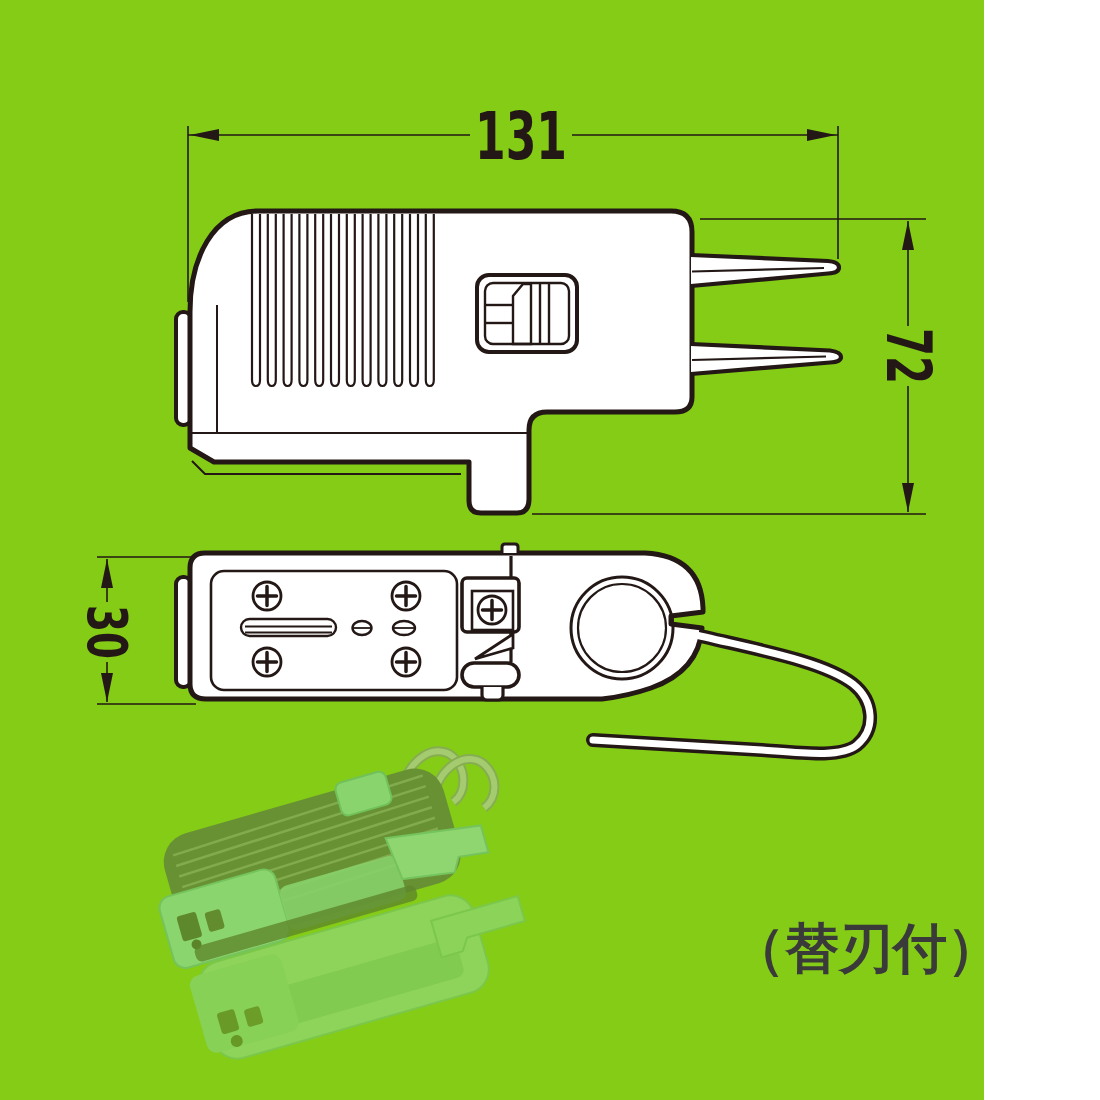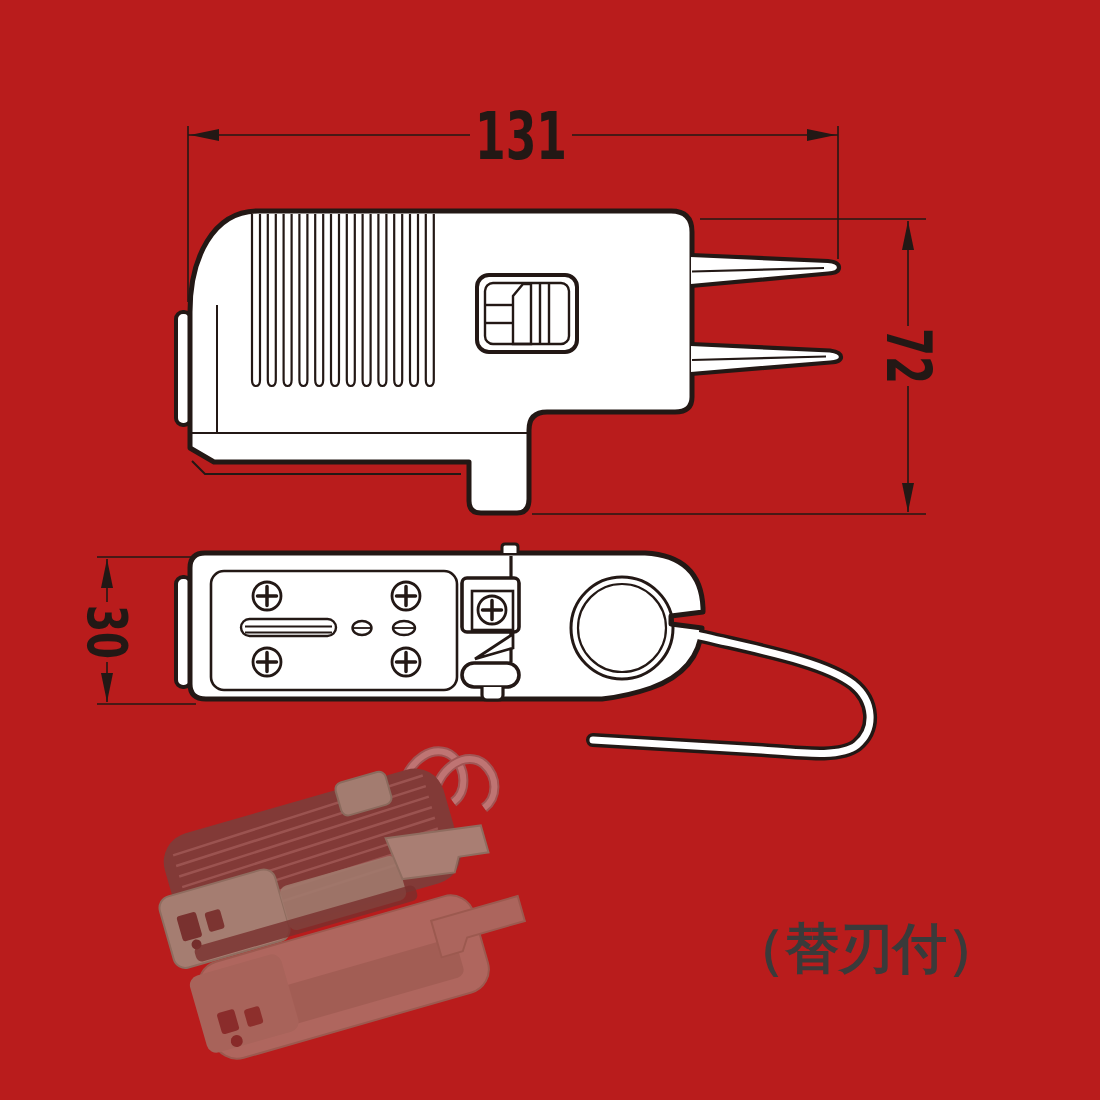--- a/index.html
+++ b/index.html
@@ -1,16 +1,16 @@
 <!DOCTYPE html>
 <html><head>
 <meta charset="utf-8">
 <style>
   html,body{margin:0;padding:0;background:#fff;}
-  #stage{position:relative;width:1100px;height:1100px;background:#b91c1c;overflow:hidden;
+  #stage{position:relative;width:984px;height:1100px;background:#84cc16;overflow:hidden;
          font-family:"DejaVu Sans","Liberation Sans",sans-serif;}
   svg{display:block}
   .outline{stroke:#231815;stroke-width:5;fill:#fff;stroke-linejoin:round;stroke-linecap:round;}
   .part4{stroke:#231815;stroke-width:4;fill:#fff;stroke-linejoin:round;}
   .part36{stroke:#231815;stroke-width:3.6;fill:#fff;stroke-linejoin:round;}
   .part32{stroke:#231815;stroke-width:3.2;fill:#fff;stroke-linejoin:round;}
   .med3{stroke:#231815;stroke-width:3;fill:none;}
   .med28{stroke:#231815;stroke-width:2.8;fill:#fff;}
   .med26{stroke:#231815;stroke-width:2.6;fill:none;}
   .med24{stroke:#231815;stroke-width:2.4;fill:none;}

